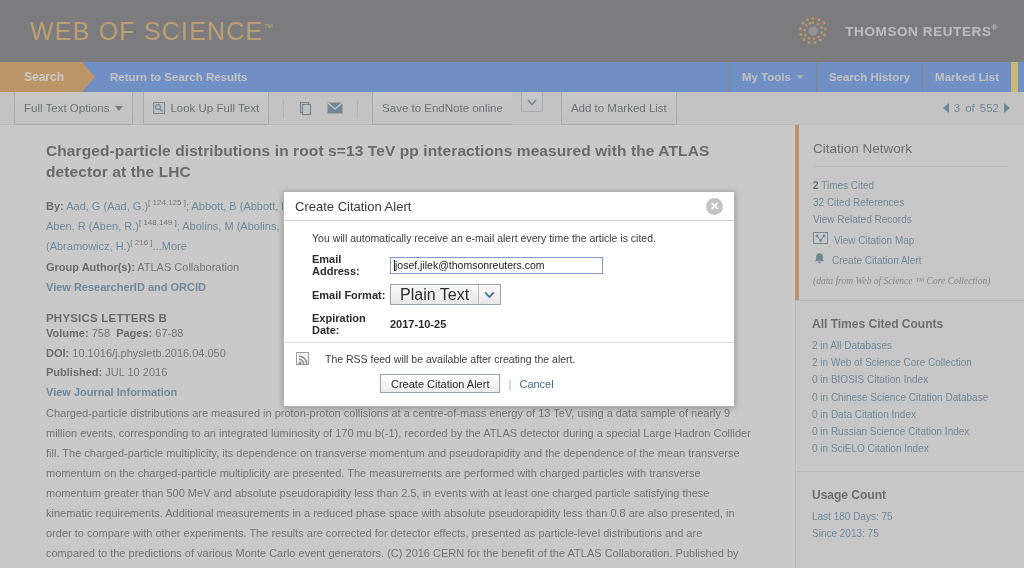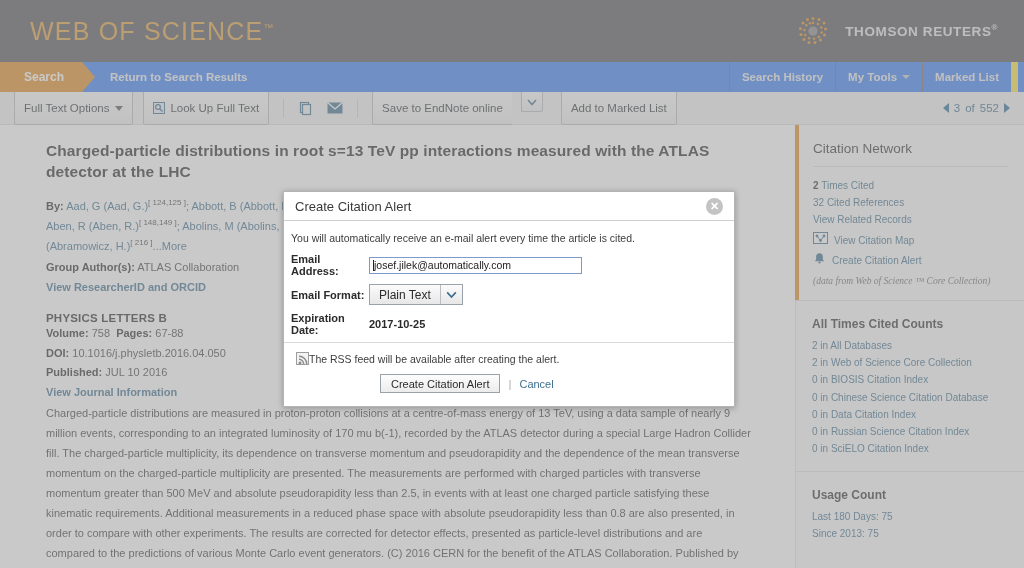--- a/index.html
+++ b/index.html
@@ -127,39 +127,39 @@
   .modal-head {
     height:29px; border-bottom:1px solid #cfcfcf;
     display:flex; align-items:center; padding:0 11px;
   }
   .modal-title { font-size:13px; color:#3a3a3a; }
   .modal-close {
     margin-left:auto; width:17px;height:17px;border-radius:50%;
     background:#c3c3c3; color:#fff; font-size:11px; line-height:17px;
     text-align:center; font-weight:bold;
   }
-  .modal-body { padding:11px 12px 0 7px; }
+  .modal-body { padding:11px 12px 0 28px; }
   .m-intro { font-size:10.5px; color:#3c3c3c; margin-bottom:9px; }
   .frow { display:flex; align-items:center; margin-bottom:7px; }
   .flabel { font-size:11px; font-weight:bold; color:#2b2b2b; width:78px; flex:none; }
   .finput {
     width:213px; height:17px; border:1px solid #7a9cc6; background:#fff;
     font-size:10.5px; color:#222; padding:0 3px; line-height:15px; position:relative;
   }
   .caretbar { display:inline-block; width:1px; height:11px; background:#222;
               vertical-align:-2px; margin-right:0px; }
   .fselect {
     display:inline-flex; align-items:stretch; border:1px solid #9aa1a8;
     background:linear-gradient(#fbfbfb,#e7e7e7); height:21px;
   }
-  .fselect .val { font-size:12px; color:#2b2b2b; padding:0 9px; display:flex; align-items:center; }
+  .fselect .val { font-size:16px; color:#2b2b2b; padding:0 9px; display:flex; align-items:center; }
   .fselect .chev { width:22px; border-left:1px solid #b9bcc0; display:flex; align-items:center; justify-content:center; }
   .fstatic { font-size:11px; font-weight:bold; color:#2b2b2b; }
   .modal-foot { border-top:1px solid #d9d9d9; margin-top:6px; padding:9px 12px 0 12px; }
-  .rss-row { display:flex; align-items:center; gap:0; font-size:10.5px; color:#3c3c3c; }
+  .rss-row { display:flex; align-items:center; gap:16px; font-size:10.5px; color:#3c3c3c; }
   .rss-ic { width:13px;height:13px;border:1px solid #9d9d9d;background:#f3f3f3; position:relative; flex:none;}
   .btn-row { display:flex; align-items:center; gap:8px; margin-top:9px; padding-left:84px; }
   .btn-primary {
     background:linear-gradient(#fdfdfd,#ececec); border:1px solid #9aa1a8;
     font-size:11px; color:#2b2b2b; height:19px; display:inline-flex; align-items:center; padding:0 10px;
   }
   .vdiv { color:#b0b0b0; }
   .cancel { color:#3d6f8e; font-size:11px; }
 </style>
 </head>
@@ -210,25 +210,25 @@
         <div class="tr-text">
           <span>THOMSON REUTERS</span><span class="tm">®</span>
         </div>
       </div>
     </div>
 
     <div class="navbar">
       <div class="nav-search">Search</div>
       <div class="nav-return">Return to Search Results</div>
       <div class="nav-right">
-        <div class="nav-item">Search History</div>
         <div class="nav-item">
           <span>My Tools</span>
           <span class="caret-dn"></span>
         </div>
+        <div class="nav-item">Search History</div>
         <div class="nav-item">Marked List</div>
       </div>
     </div>
 
     <div class="toolbar">
       <div class="btn">
         <span>Full Text Options</span>
         <span class="caret"></span>
       </div>
       <div class="btn">
@@ -381,21 +381,21 @@
   <div class="modal">
     <div class="modal-head">
       <div class="modal-title">Create Citation Alert</div>
       <div class="modal-close">✕</div>
     </div>
     <div class="modal-body">
       <div class="m-intro">You will automatically receive an e-mail alert every time the article is cited.</div>
 
       <div class="frow">
         <div class="flabel">Email Address:</div>
-        <div class="finput"><span class="caretbar"></span><span>josef.jilek@automatically.com</span></div>
+        <div class="finput"><span class="caretbar"></span><span>josef.jilek@thomsonreuters.com</span></div>
       </div>
 
       <div class="frow">
         <div class="flabel">Email Format:</div>
         <div class="fselect">
           <div class="val">Plain Text</div>
           <div class="chev">
             <svg width="11" height="8" viewBox="0 0 11 8">
                 <polyline points="1.2,1.4 5.5,6 9.8,1.4" fill="none" stroke="#3d6f8e" stroke-width="1.7"></polyline>
               </svg>

